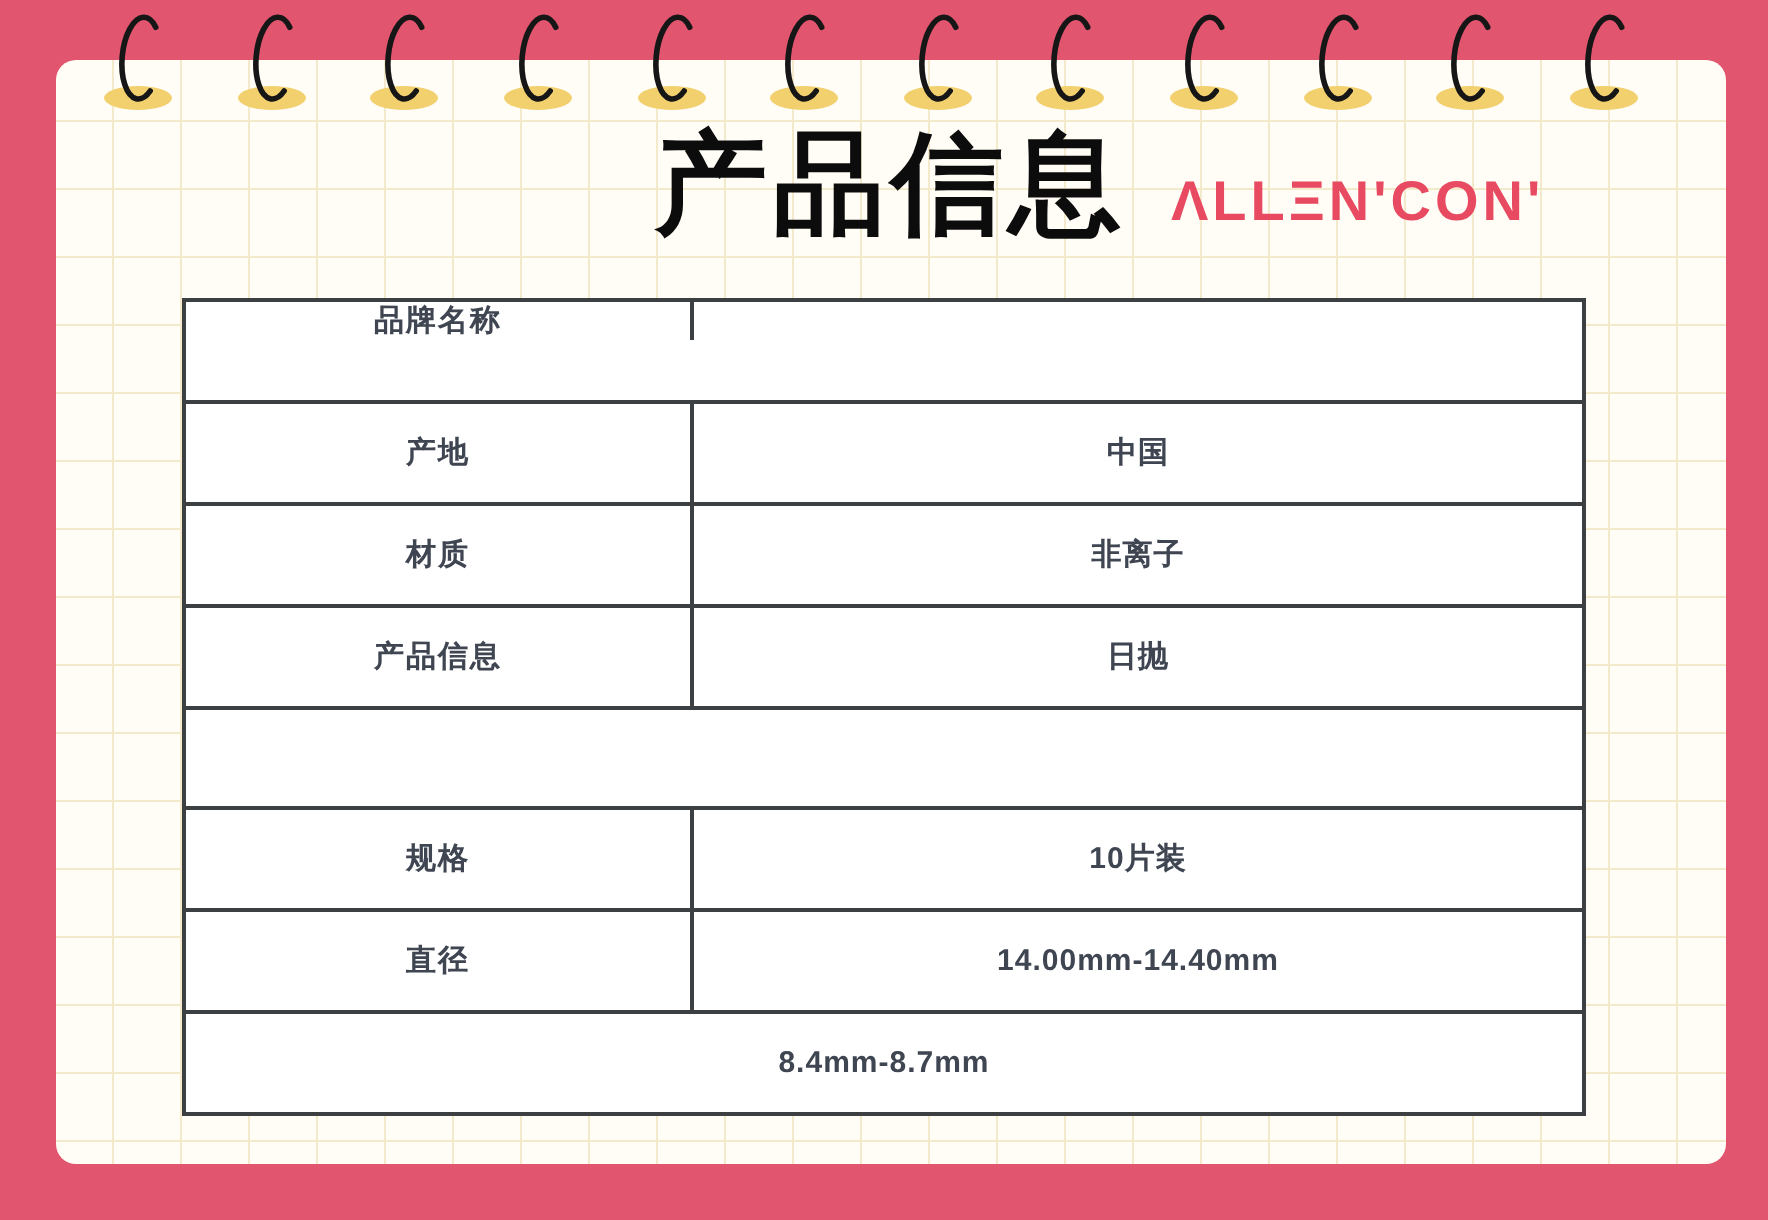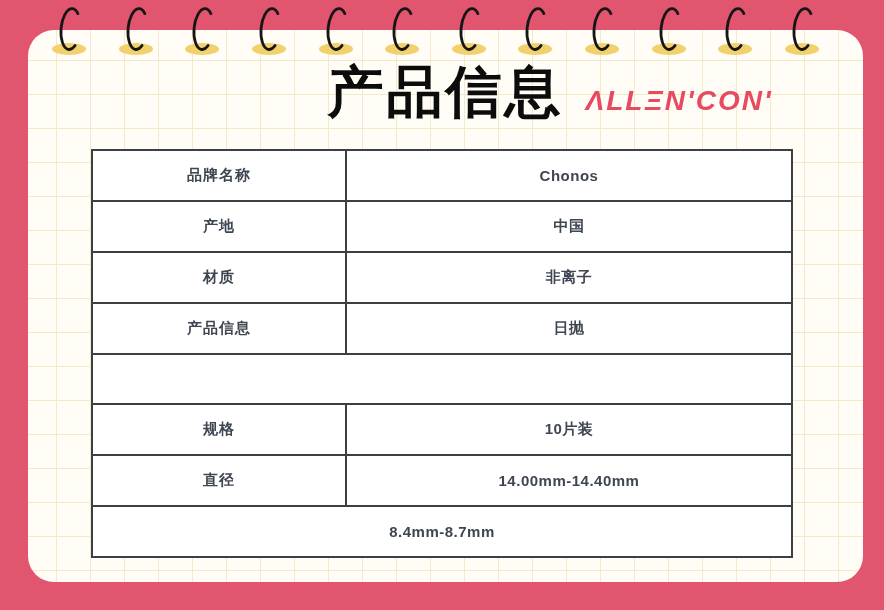--- a/index.html
+++ b/index.html
@@ -23,21 +23,21 @@
   
   .paper{
     position:absolute;
     left:28px; top:30px; right:21px; bottom:28px;
     background-color:var(--paper);
     background-image:
       linear-gradient(to right, var(--grid-line) 1px, transparent 1px),
       linear-gradient(to bottom, var(--grid-line) 1px, transparent 1px);
     background-size:34px 34px;
     background-position:-6px -4px;
-    border-radius:26px;
+    border-radius:10px;
     padding-left:44px;
   }
   
   .rings{
     position:absolute;
     top:-26px; left:27px; right:45px;
     height:58px;
     display:flex;
     justify-content:space-between;
   }
@@ -73,41 +73,40 @@
     letter-spacing:3px;
     line-height:64px;
     color:var(--title-black);
   }
   .brand-logo{
     position:absolute;
     left:calc(50% + 140px);
     top:25px;
     font-size:28px;
     font-weight:800;
-    font-style:italic;
     letter-spacing:2px;
     color:var(--logo-pink);
     white-space:nowrap;
   }
   
   .spec-table{
     position:absolute;
     left:63px; top:119px;
     width:702px; height:409px;
     background:#fff;
     border:2px solid var(--table-border);
     display:flex;
     flex-direction:column;
   }
   .trow{
     flex:1;
     display:flex;
     border-top:2px solid var(--table-border);
   }
-  .trow:first-child{border-top:none;}
+  .trow:first-child{border-top:none;flex-direction:column;}
   .tlabel{
     width:254px;
     border-right:2px solid var(--table-border);
     display:flex; align-items:center; justify-content:center;
     font-size:15px; font-weight:700;
     color:var(--table-text);
     letter-spacing:1px;
   }
   .tvalue{
     flex:1;
@@ -198,21 +197,20 @@
     </div>
 
   <div class="header">
     <div class="page-title">产品信息</div>
     <div class="brand-logo">ΛLLΞN'CON'</div>
   </div>
 
   <div class="spec-table">
     <div class="trow">
       <div class="tlabel">品牌名称</div>
-      <div class="tvalue">Chonos</div>
     </div>
     <div class="trow">
       <div class="tlabel">产地</div>
       <div class="tvalue">中国</div>
     </div>
     <div class="trow">
       <div class="tlabel">材质</div>
       <div class="tvalue">非离子</div>
     </div>
     <div class="trow">

